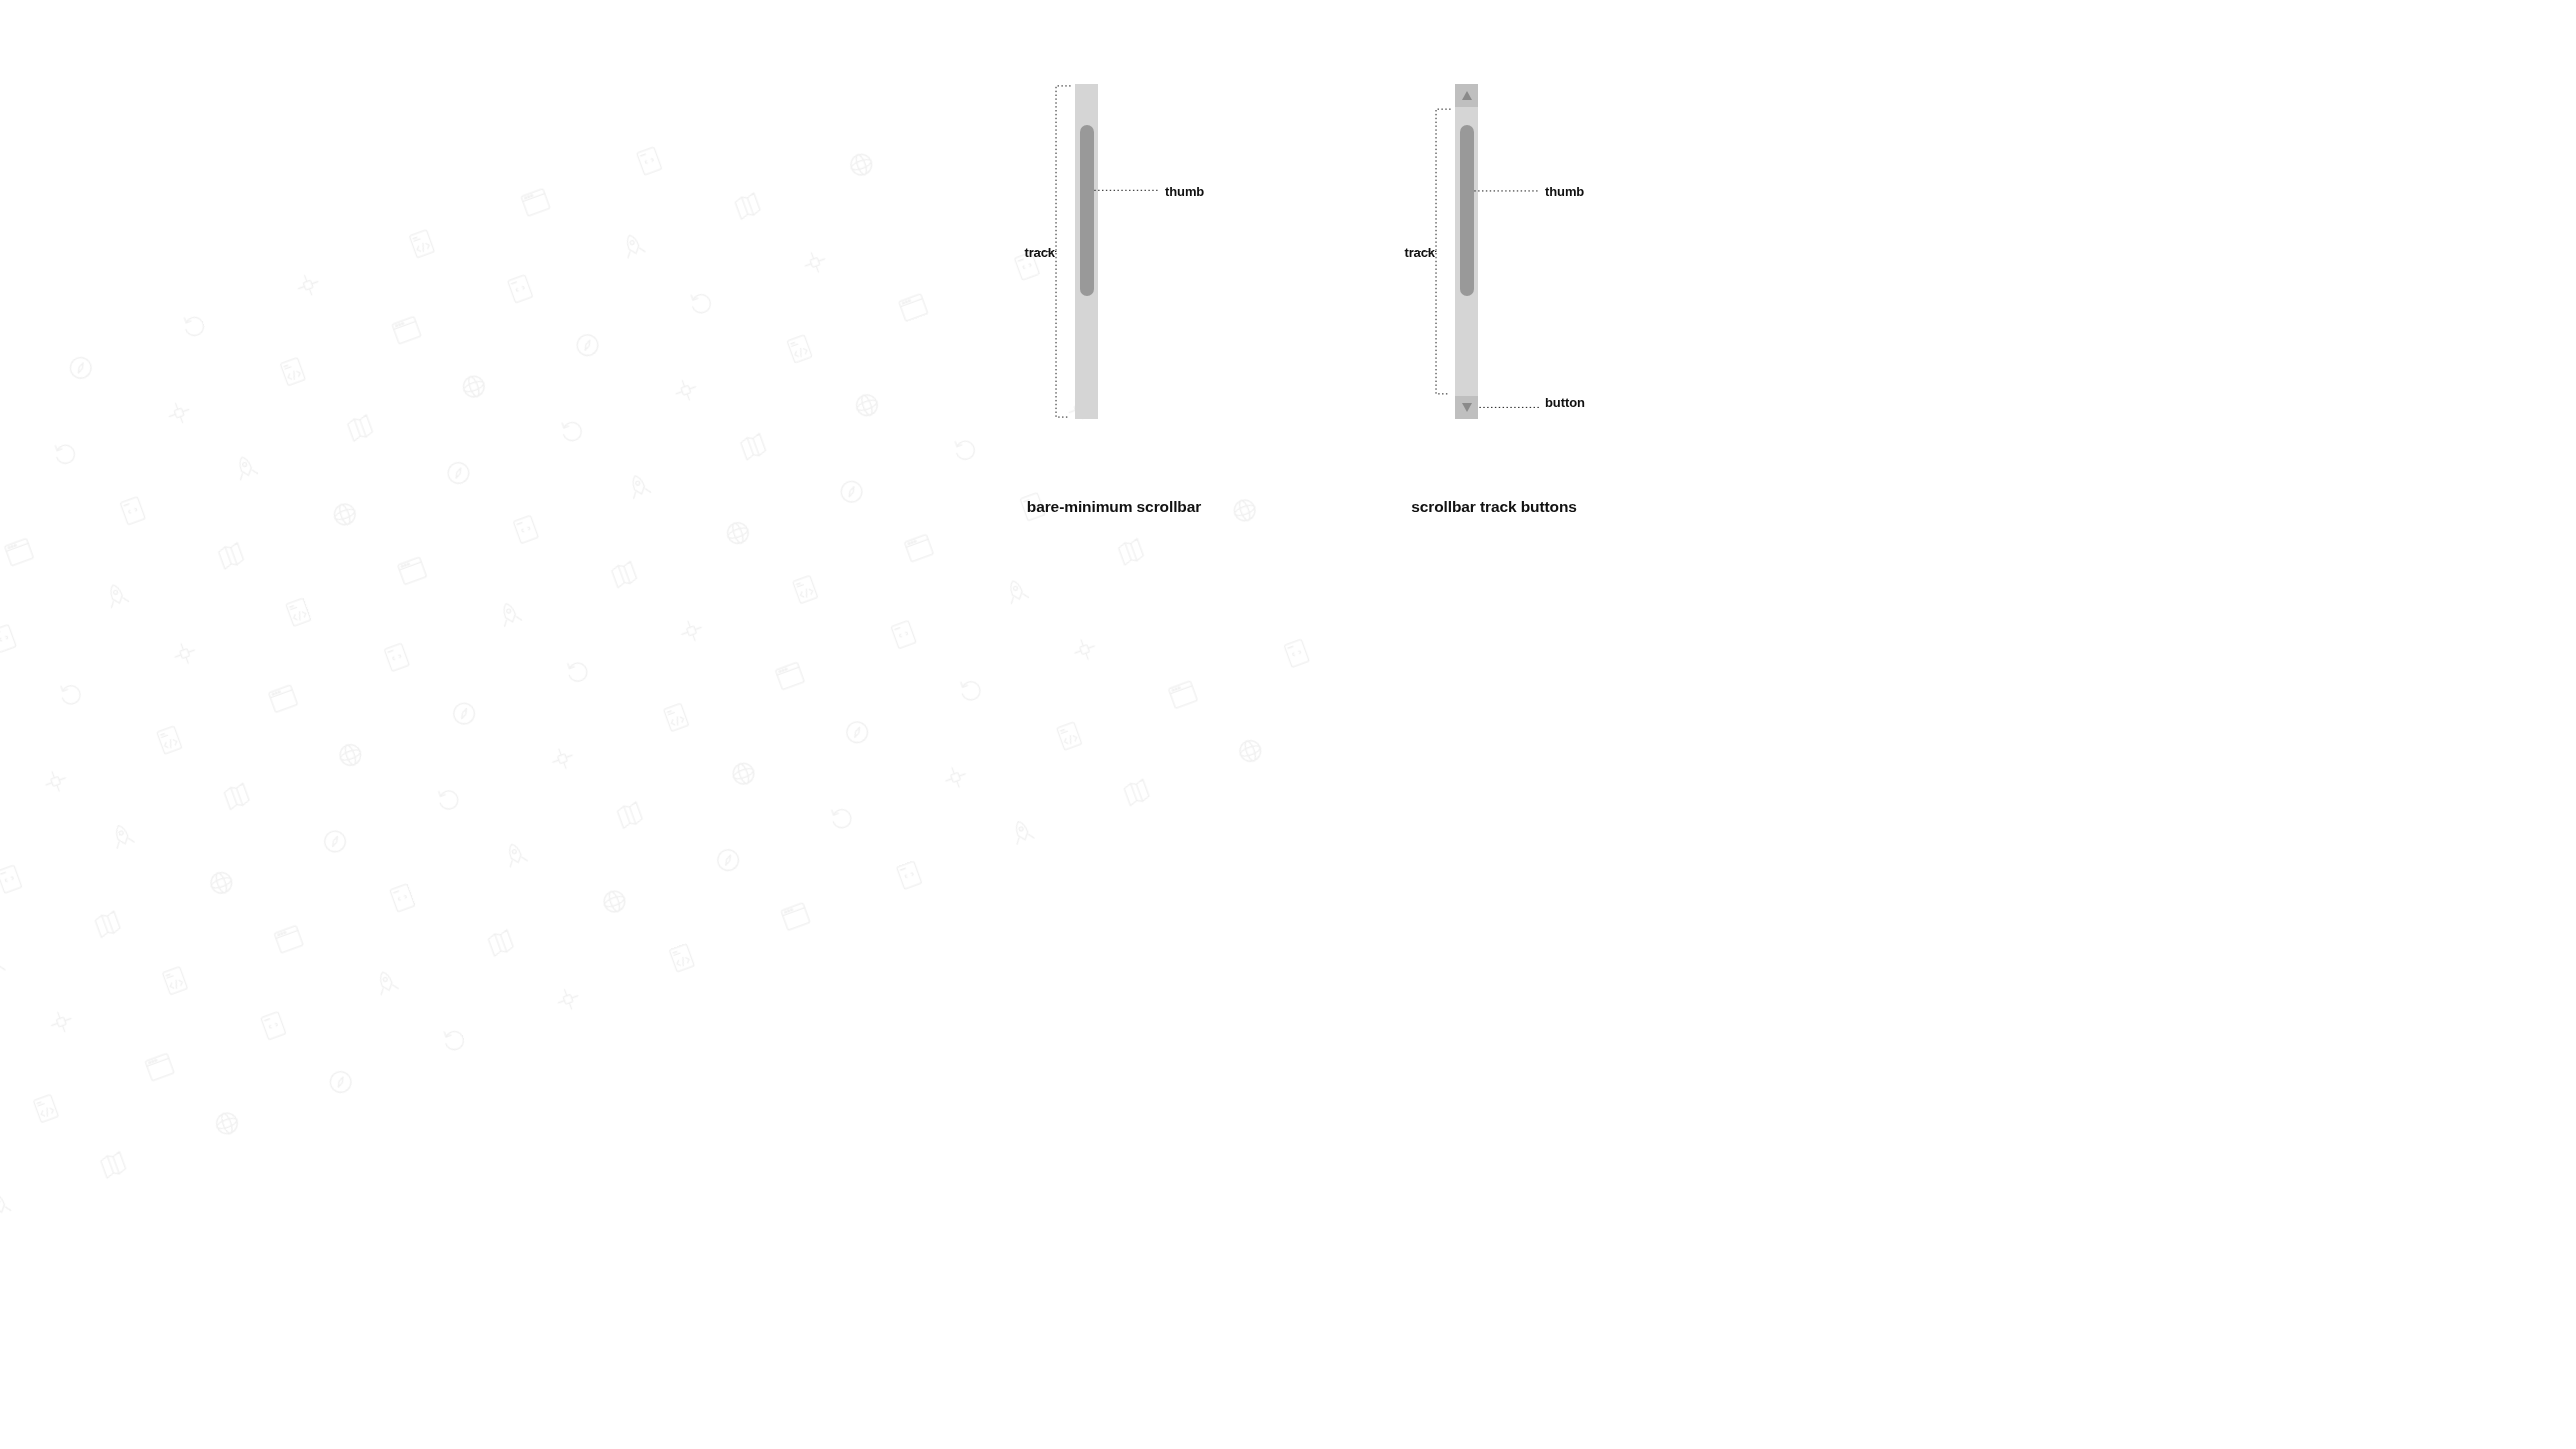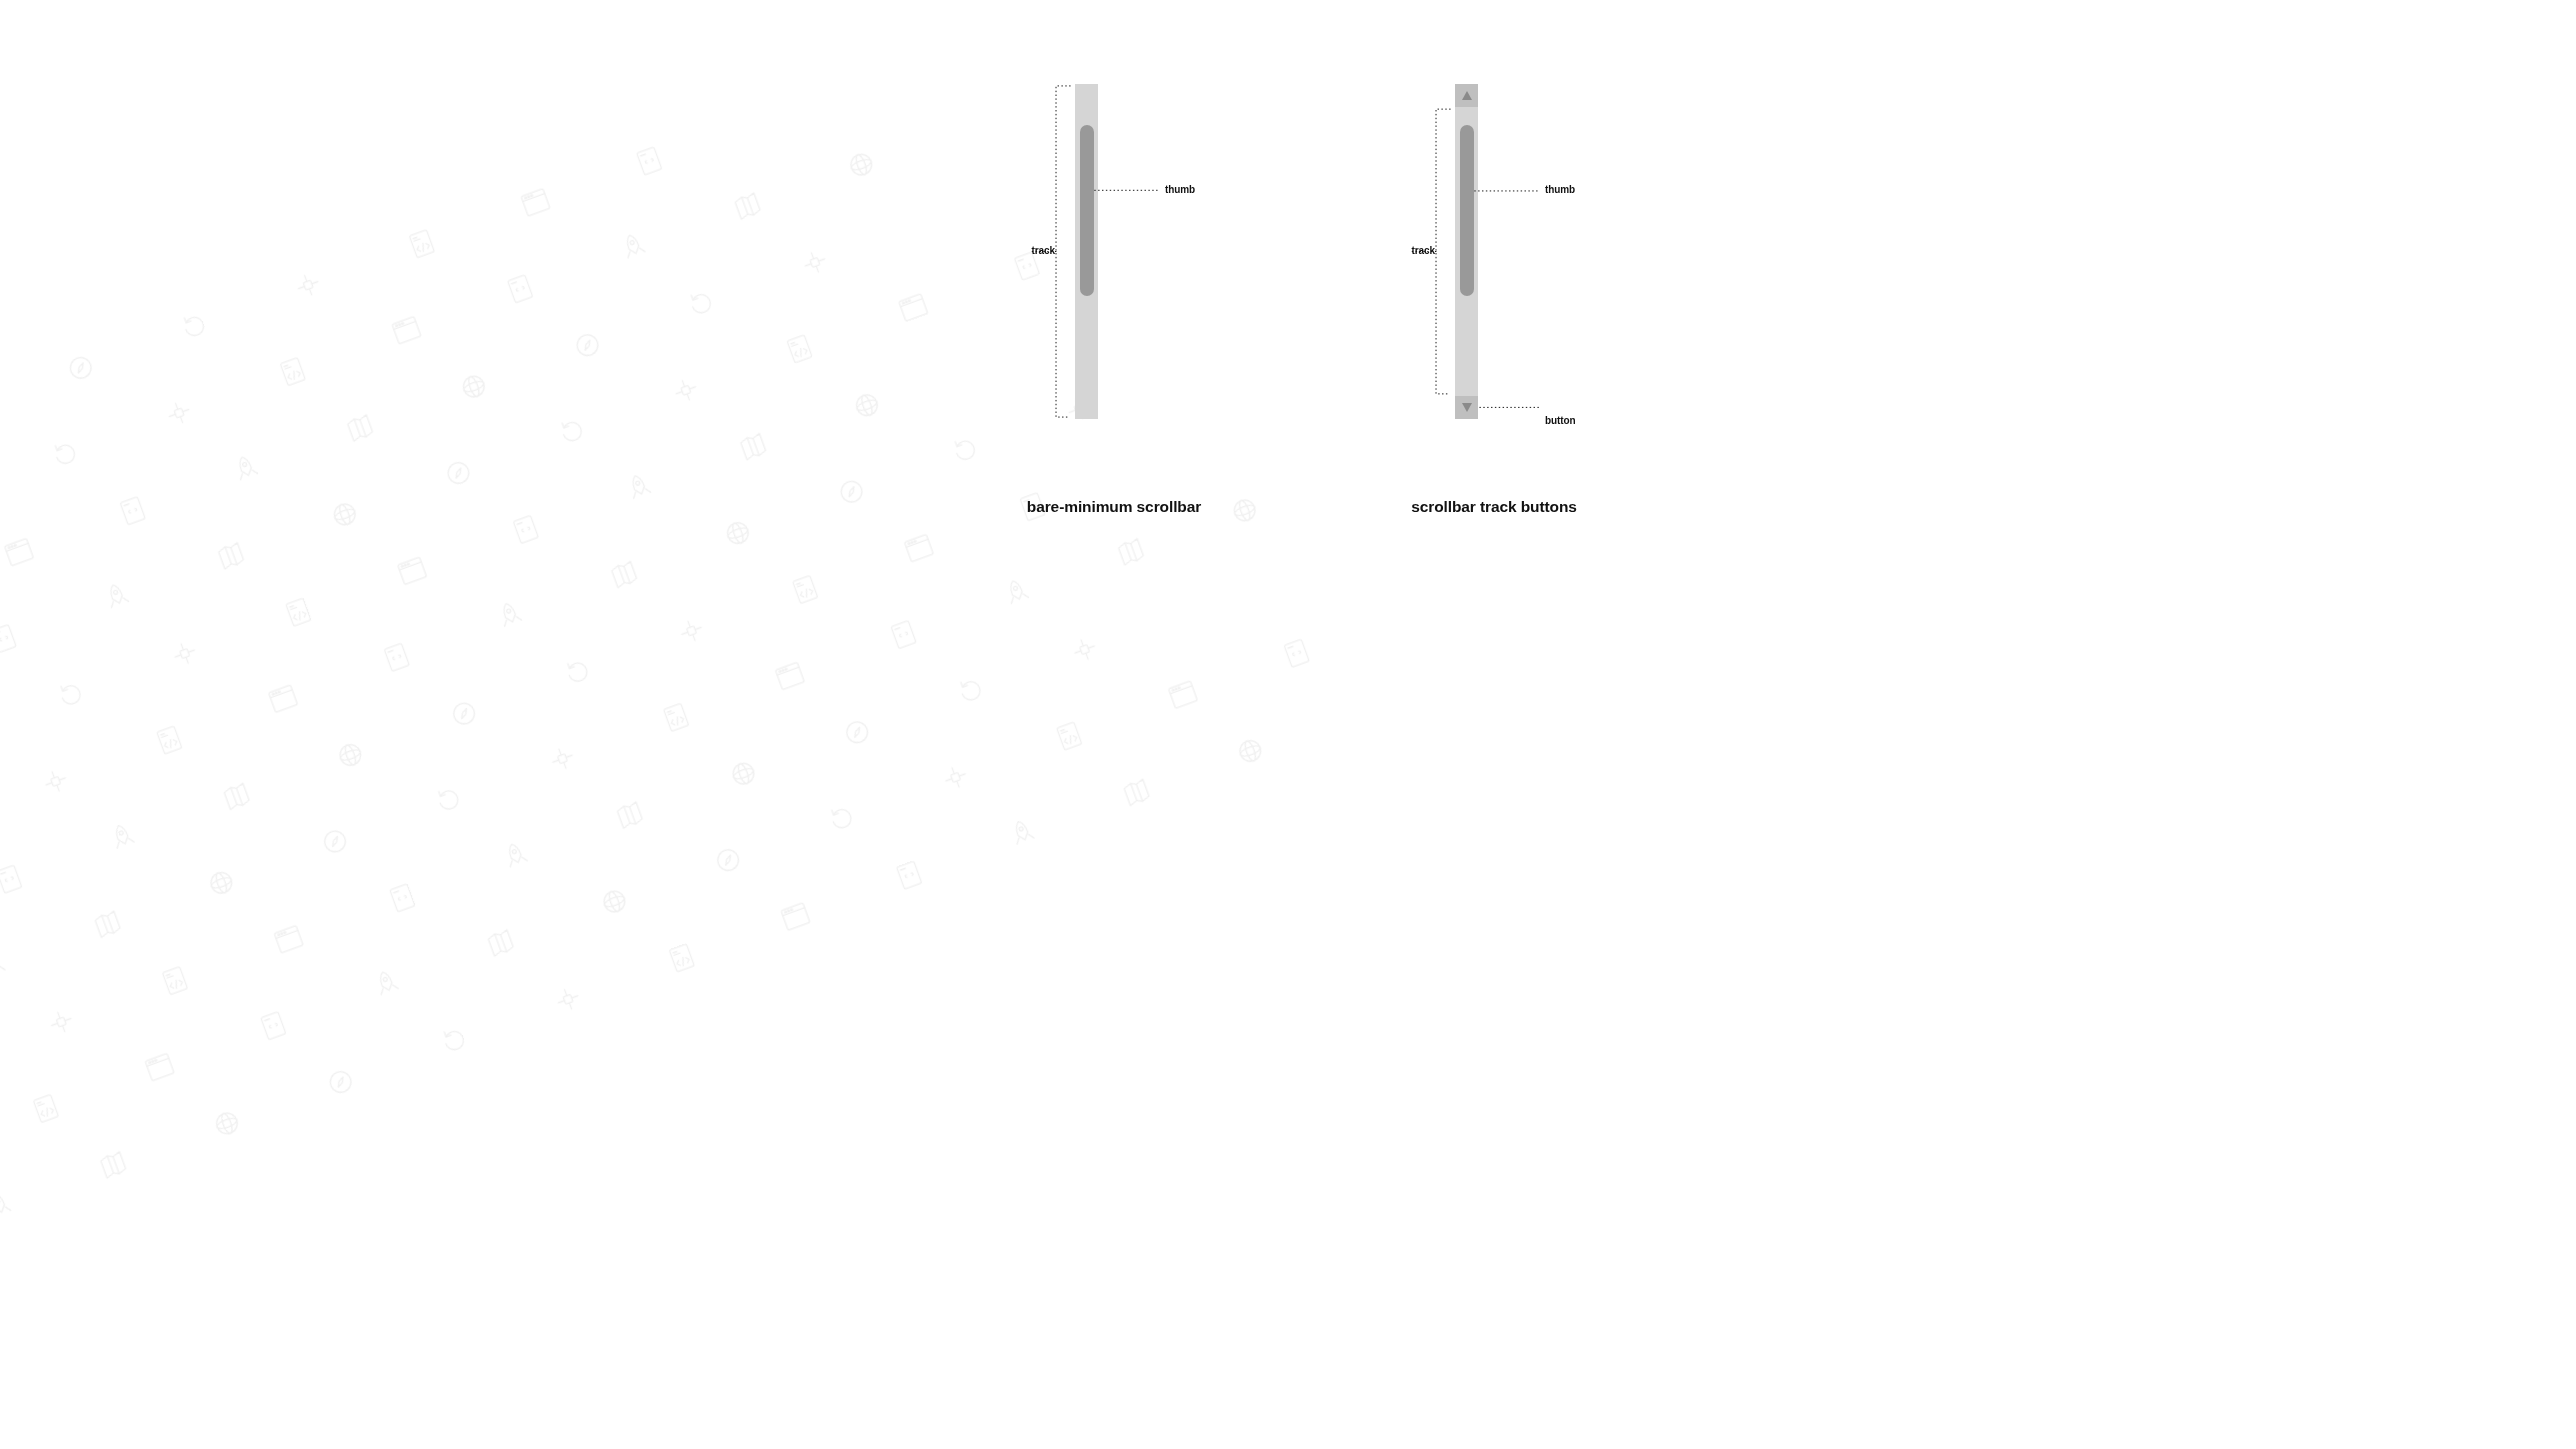--- a/index.html
+++ b/index.html
@@ -93,28 +93,28 @@
     height: 0;
     border-left: 5.8px solid transparent;
     border-right: 5.8px solid transparent;
   }
   .scroll-btn.up   .tri { border-bottom: 9px solid #8a8a8a; }
   .scroll-btn.down .tri { border-top:    9px solid #8a8a8a; }
 
   
   .label {
     position: absolute;
-    font-size: 10px;
+    font-size: 13px;
     font-weight: 700;
     letter-spacing: -0.1px;
     white-space: nowrap;
   }
   .label.track-lbl  { right: 175px; top: 161px; }
   .label.thumb-lbl  { left: 167px;  top: 100px; }
-  .label.button-lbl { left: 167px;  top: 331px; }
+  .label.button-lbl { left: 167px;  top: 311px; }
 
   .caption {
     position: absolute;
     top: 386px;
     width: 100%;
     text-align: center;
     font-size: 15.5px;
     font-weight: 700;
     letter-spacing: -0.1px;
     margin-top: 28px;

